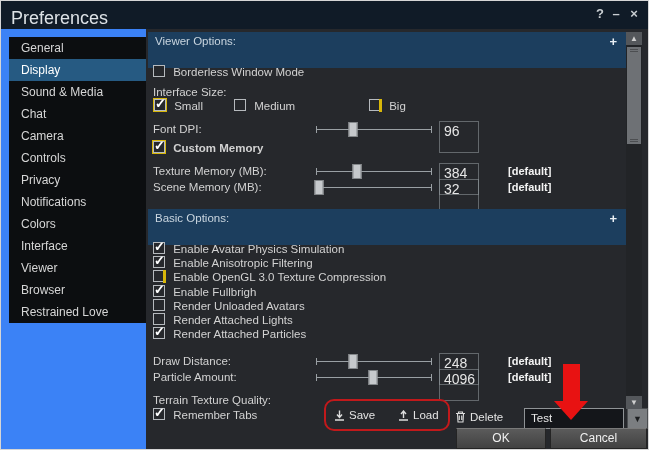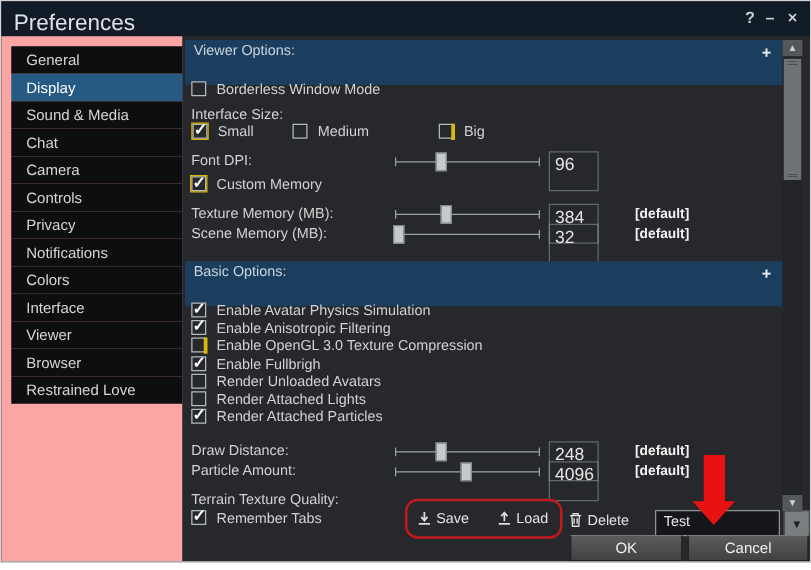--- a/index.html
+++ b/index.html
@@ -8,21 +8,21 @@
             border:1px solid #d6d6d6; overflow:hidden; }
 
   
   .titlebar { position:absolute; top:0; left:0; right:0; height:28px; background:#101b27; }
   .titlebar .title { position:absolute; left:10px; top:7px; font-size:18px; color:#dde2e6; }
   .winbtn { position:absolute; top:5px; width:16px; height:16px; text-align:center;
             font-size:13px; font-weight:bold; color:#c9ced2; line-height:16px; cursor:default; }
   .winbtn.help { right:40px; } .winbtn.min { right:24px; } .winbtn.close { right:6px; }
 
   
-  .sidebar { position:absolute; top:28px; left:0; width:145px; bottom:0; background:#fca5a5; }
+  .sidebar { position:absolute; top:28px; left:0; width:145px; bottom:0; background:#3b82f6; }
   .sideitems { position:absolute; left:8px; right:0; top:8px; }
   .sideitem { height:22px; line-height:22px; padding-left:12px; font-size:12px;
               color:#d6d6d6; background:#0c0e10; white-space:nowrap; overflow:hidden; }
   .sideitem.sel { background:#265a82; color:#ffffff; }
 
   
   .main { position:absolute; top:28px; left:145px; right:0; bottom:0; background:#26282c; }
   .sectionheader { position:absolute; left:2px; width:478px; height:36px; background:#1c3e5e;
                    color:#c9d5df; font-size:11.5px; line-height:19px; padding-left:7px; }
   .sectionheader .plus { position:absolute; right:9px; top:0; color:#eaf0f5; font-weight:bold; font-size:13px; }
@@ -133,38 +133,38 @@
 
     <div class="row" style="top:70px; height:17px;">
       <span class="sizeopt" style="left:1px;">
         <span class="cb focus on"></span>
         <span class="lbl">Small</span>
       </span>
       <span class="sizeopt" style="left:81px;">
         <span class="cb"></span>
         <span class="lbl">Medium</span>
       </span>
-      <span class="sizeopt" style="left:154px;padding-left:44px;">
+      <span class="sizeopt" style="left:172px;padding-left:44px;">
         <span class="cb caret"></span>
         <span class="lbl">Big</span>
       </span>
     </div>
 
     <div class="row" style="top:93px;">
       <span class="lbl">Font DPI:</span>
       <span class="slider">
         <span class="track"></span>
         <span class="tick"></span>
           <span class="tick r"></span>
         <span class="handle" style="left: 32%;"></span>
       </span>
       <span class="value">96</span>
     </div>
 
-    <div class="row" style="top:112px;">
+    <div class="row" style="top:112px;font-weight:bold;">
       <span class="cb focus on"></span>
       <span class="lbl">Custom Memory</span>
     </div>
 
     <div class="row" style="top:135px;">
       <span class="lbl">Texture Memory (MB):</span>
       <span class="slider">
         <span class="track"></span>
         <span class="tick"></span>
           <span class="tick r"></span>

